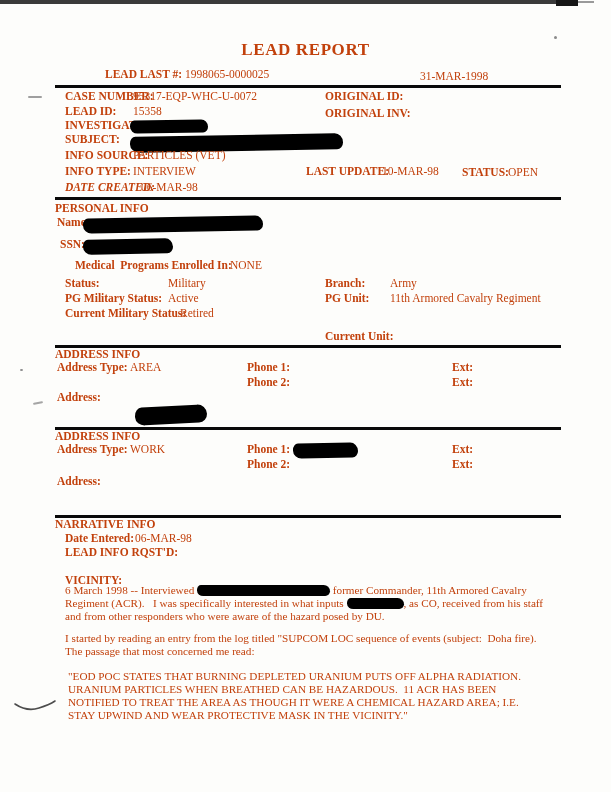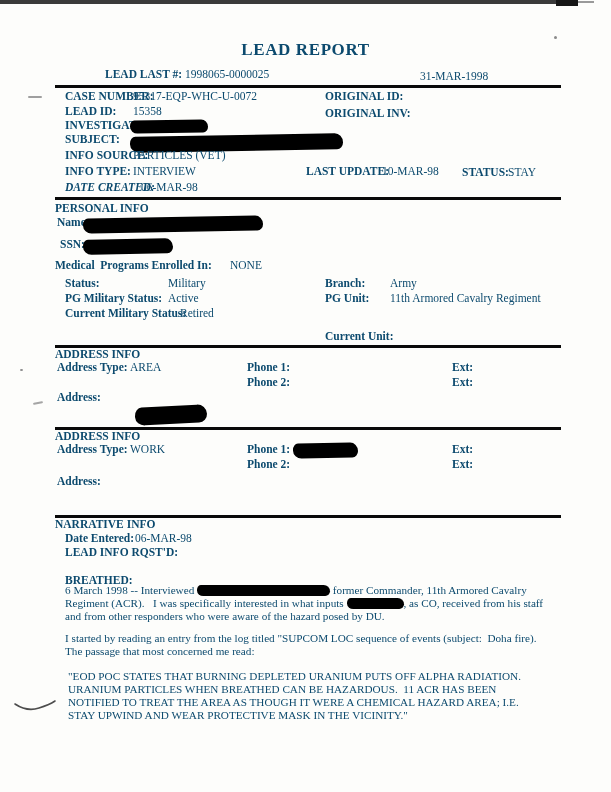--- a/index.html
+++ b/index.html
@@ -1,23 +1,23 @@
 <!DOCTYPE html>
 <html><head>
 <meta charset="utf-8">
 <style>
   html,body { margin:0; padding:0; background:#e8e8e8; }
   .page {
     position:relative; width:611px; height:792px; margin:0 auto;
-    background:#fdfdfb; color:#0c4a6e; overflow:hidden;
+    background:#fdfdfb; color:#c2410c; overflow:hidden;
     font-family:"Liberation Serif", serif;
   }
   .c { position:absolute; font-size:11.5px; white-space:nowrap; line-height:13px; }
   .b { font-weight:bold; }
-  .pre { white-space:pre; }
+  .pre { white-space:pre;margin-left:20px; }
   .title { position:absolute; top:40px; left:0; width:100%; text-align:center;
            font-size:17px; font-weight:bold; letter-spacing:.6px; }
   .rule { position:absolute; left:55px; width:506px; height:3px; background:#090909; }
   .section { position:absolute; left:55px; width:506px; }
   .redact { position:absolute; background:#000;
             border-radius:7px 11px 8px 12px / 9px 12px 9px 11px; }
   .tilt1 { transform:rotate(-1deg); }
   .tilt2 { transform:rotate(-3deg); border-radius:10px 14px 12px 14px / 12px 14px 12px 12px; }
   .para { position:absolute; font-size:11.2px; line-height:13px; white-space:pre-wrap; }
   .rx { display:inline-block; height:11px; background:#000; vertical-align:-2px;
@@ -68,21 +68,21 @@
     <div class="redact tilt1" style="top:47px;left:75px;width:213px;height:16px;"></div>
 
     <span class="c b" style="top:61px;left:10px;">INFO SOURCE:</span>
     <span class="c" style="top:61px;left:78px;">PARTICLES (VET)</span>
 
     <span class="c b" style="top:77px;left:10px;">INFO TYPE:</span>
     <span class="c" style="top:77px;left:78px;">INTERVIEW</span>
     <span class="c b" style="top:77px;left:251px;">LAST UPDATE:</span>
     <span class="c" style="top:77px;left:327px;">10-MAR-98</span>
     <span class="c b" style="top:78px;left:407px;">STATUS:</span>
-    <span class="c" style="top:78px;left:453px;">STAY</span>
+    <span class="c" style="top:78px;left:453px;">OPEN</span>
 
     <span class="c b" style="top:93px;left:10px;font-style:italic;">DATE CREATED:</span>
     <span class="c" style="top:93px;left:86px;">06-MAR-98</span>
   </div>
 
   <div class="rule" style="top:197px;"></div>
 
   <div class="section" style="top:200px;height:145px;">
     <span class="c b" style="top:2px;left:0;text-align:right;">PERSONAL INFO</span>
 
@@ -140,20 +140,20 @@
   </div>
 
   <div class="rule" style="top:515px;"></div>
 
   <div class="section" style="top:518px;height:270px;">
     <span class="c b" style="top:0;left:0;">NARRATIVE INFO</span>
     <span class="c b" style="top:14px;left:10px;">Date Entered:</span>
     <span class="c" style="top:14px;left:80px;">06-MAR-98</span>
     <span class="c b" style="top:28px;left:10px;">LEAD INFO RQST'D:</span>
 
-    <span class="c b" style="top:56px;left:10px;">BREATHED:</span>
+    <span class="c b" style="top:56px;left:10px;">VICINITY:</span>
 
     <div class="para" style="top:66px;left:10px;width:492px;">6 March 1998 -- Interviewed <span class="rx" style="width: 133px;"></span> former Commander, 11th Armored Cavalry Regiment (ACR).   I was specifically interested in what inputs <span class="rx" style="width: 57px;"></span>, as CO, received from his staff and from other responders who were aware of the hazard posed by DU.</div>
     <div class="para" style="top:114px;left:10px;width:492px;">I started by reading an entry from the log titled "SUPCOM LOC sequence of events (subject:  Doha fire).   The passage that most concerned me read:</div>
     <div class="para" style="top:152px;left:13px;width:476px;">"EOD POC STATES THAT BURNING DEPLETED URANIUM PUTS OFF ALPHA RADIATION. URANIUM PARTICLES WHEN BREATHED CAN BE HAZARDOUS.  11 ACR HAS BEEN NOTIFIED TO TREAT THE AREA AS THOUGH IT WERE A CHEMICAL HAZARD AREA; I.E. STAY UPWIND AND WEAR PROTECTIVE MASK IN THE VICINITY."</div>
   </div>
 
 </div>
 
 </body></html>

